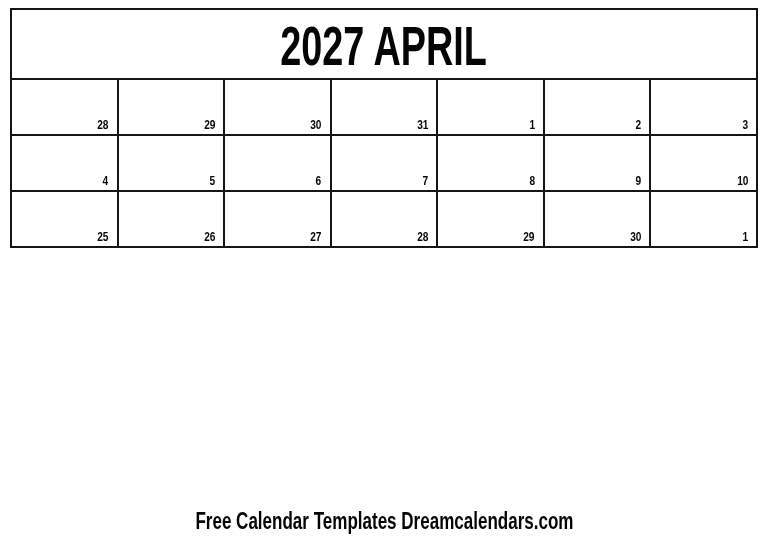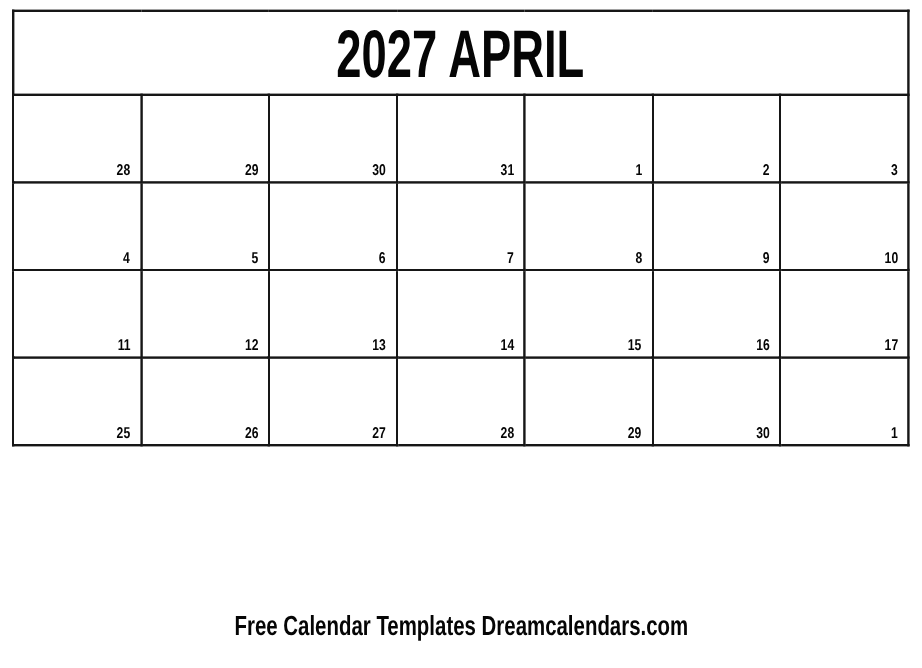--- a/index.html
+++ b/index.html
@@ -51,21 +51,21 @@
     display: inline-block;
     font-size: 21px;
     font-weight: bold;
     white-space: nowrap;
     transform: scaleX(0.72);
     transform-origin: center center;
     line-height: 1;
   }
 
   
-  .week-row td { height: 73px; position: relative; vertical-align: bottom; }
+  .week-row td { height: 56px; position: relative; vertical-align: bottom; }
   .daynum {
     position: absolute;
     right: 8px; bottom: 3px;
     font-size: 13px;
     font-weight: bold;
     transform: scaleX(0.78);
     transform-origin: right bottom;
     line-height: 1;
   }
 
@@ -140,43 +140,20 @@
             <span class="daynum">8</span>
           </td>
         <td class="day-cell">
             <span class="daynum">9</span>
           </td>
         <td class="day-cell">
             <span class="daynum">10</span>
           </td>
       </tr>
 
-      <tr class="week-row">
-        <td class="day-cell">
-            <span class="daynum">11</span>
-          </td>
-        <td class="day-cell">
-            <span class="daynum">12</span>
-          </td>
-        <td class="day-cell">
-            <span class="daynum">13</span>
-          </td>
-        <td class="day-cell">
-            <span class="daynum">14</span>
-          </td>
-        <td class="day-cell">
-            <span class="daynum">15</span>
-          </td>
-        <td class="day-cell">
-            <span class="daynum">16</span>
-          </td>
-        <td class="day-cell">
-            <span class="daynum">17</span>
-          </td>
-      </tr>
 
 
       <tr class="week-row">
         <td class="day-cell">
             <span class="daynum">25</span>
           </td>
         <td class="day-cell">
             <span class="daynum">26</span>
           </td>
         <td class="day-cell">

